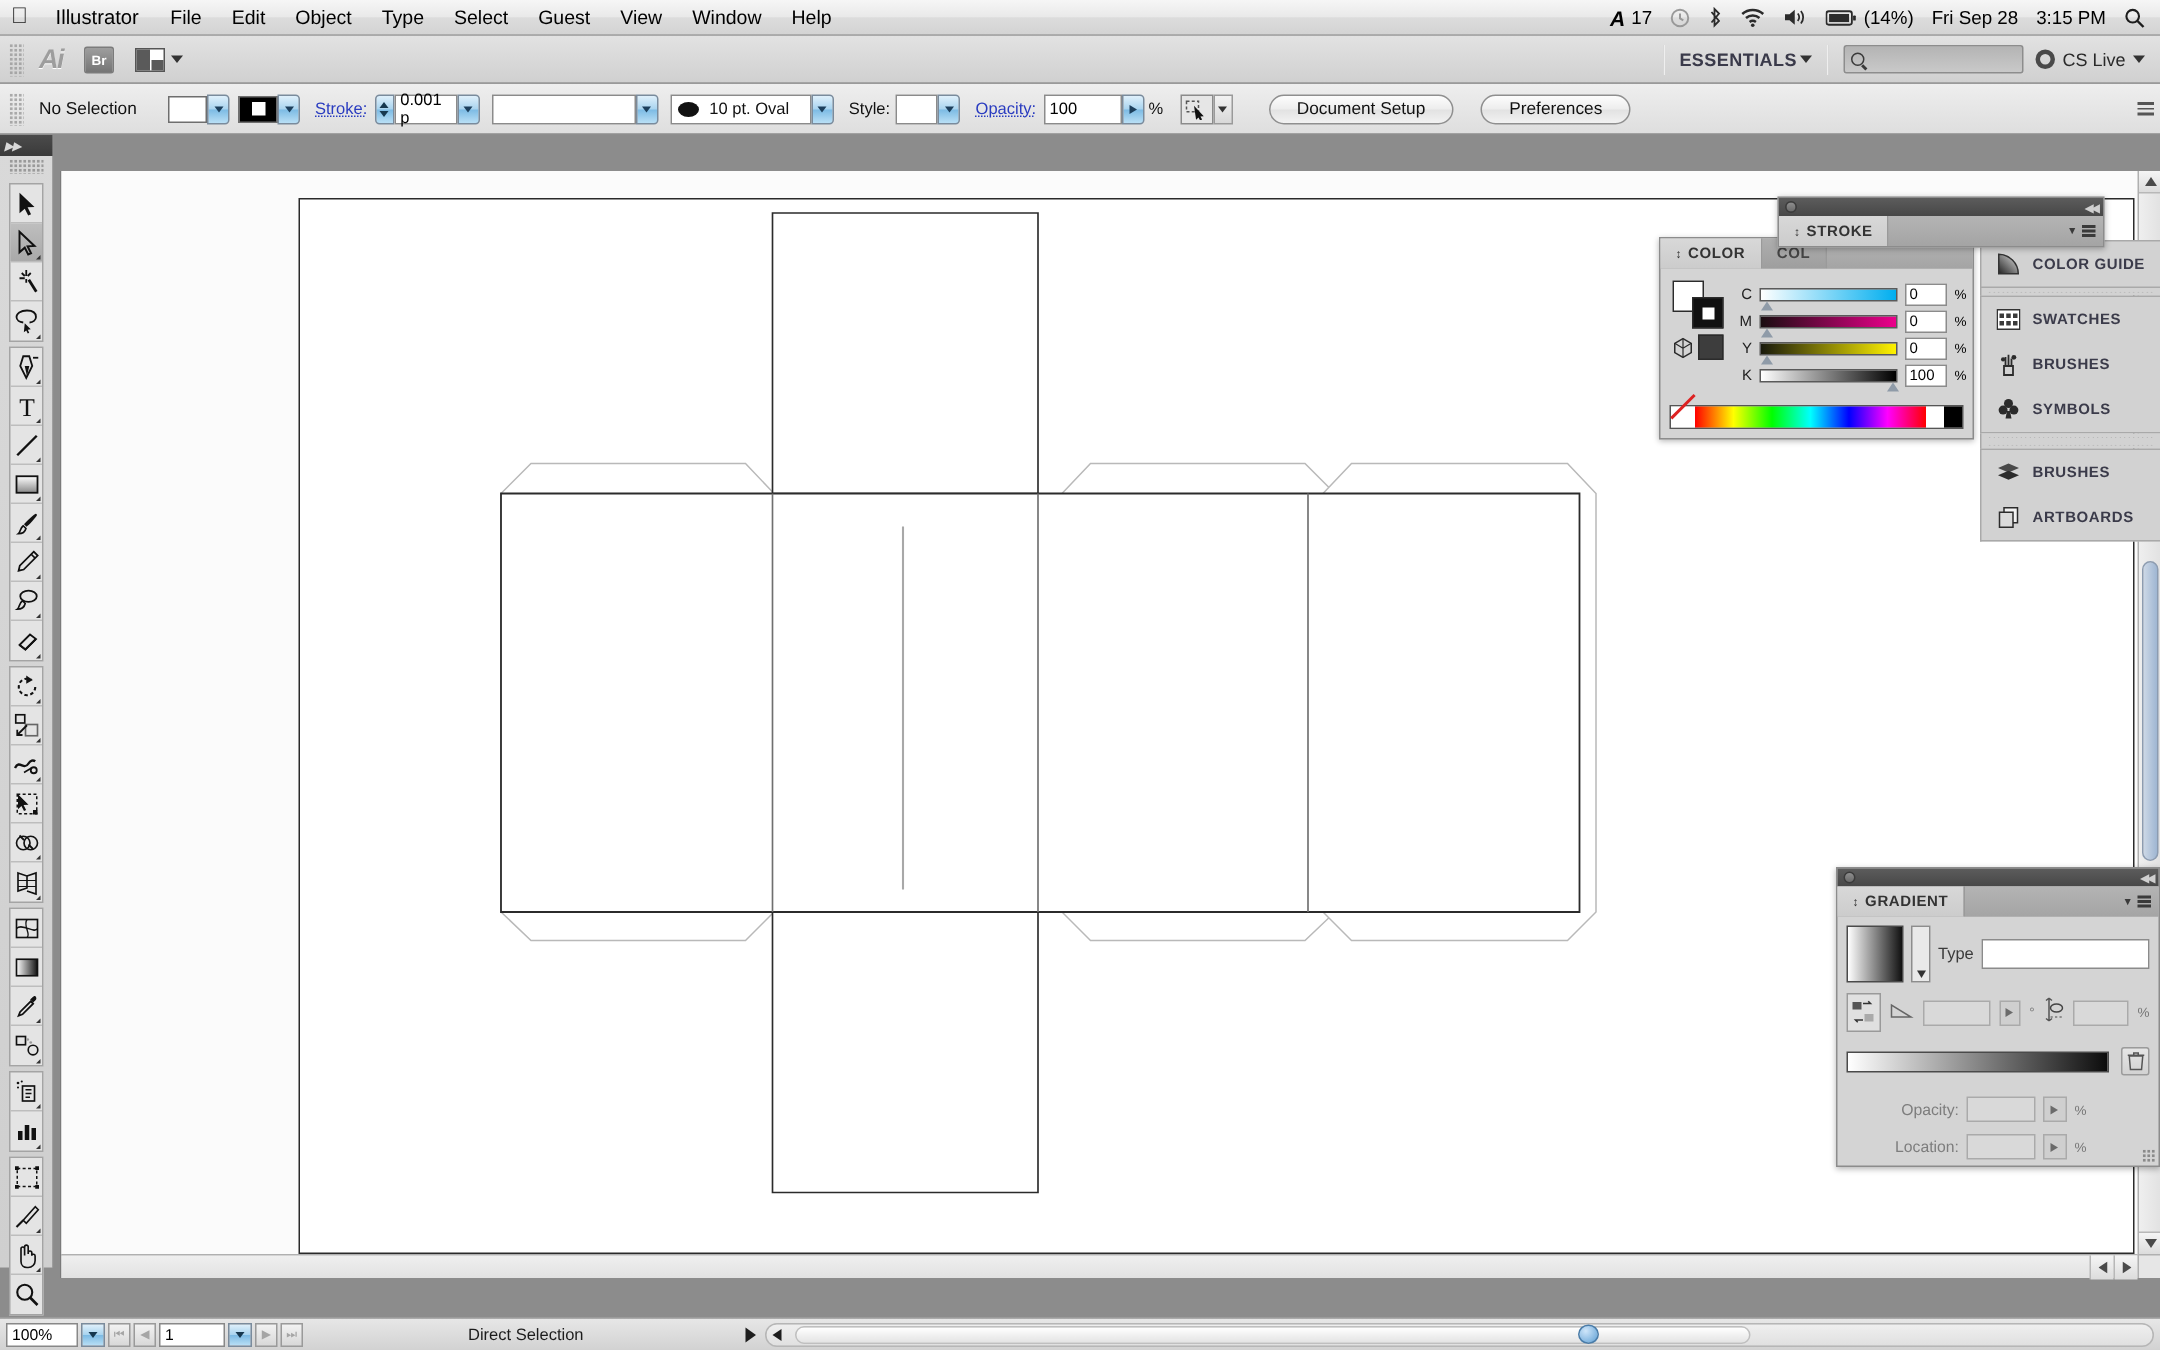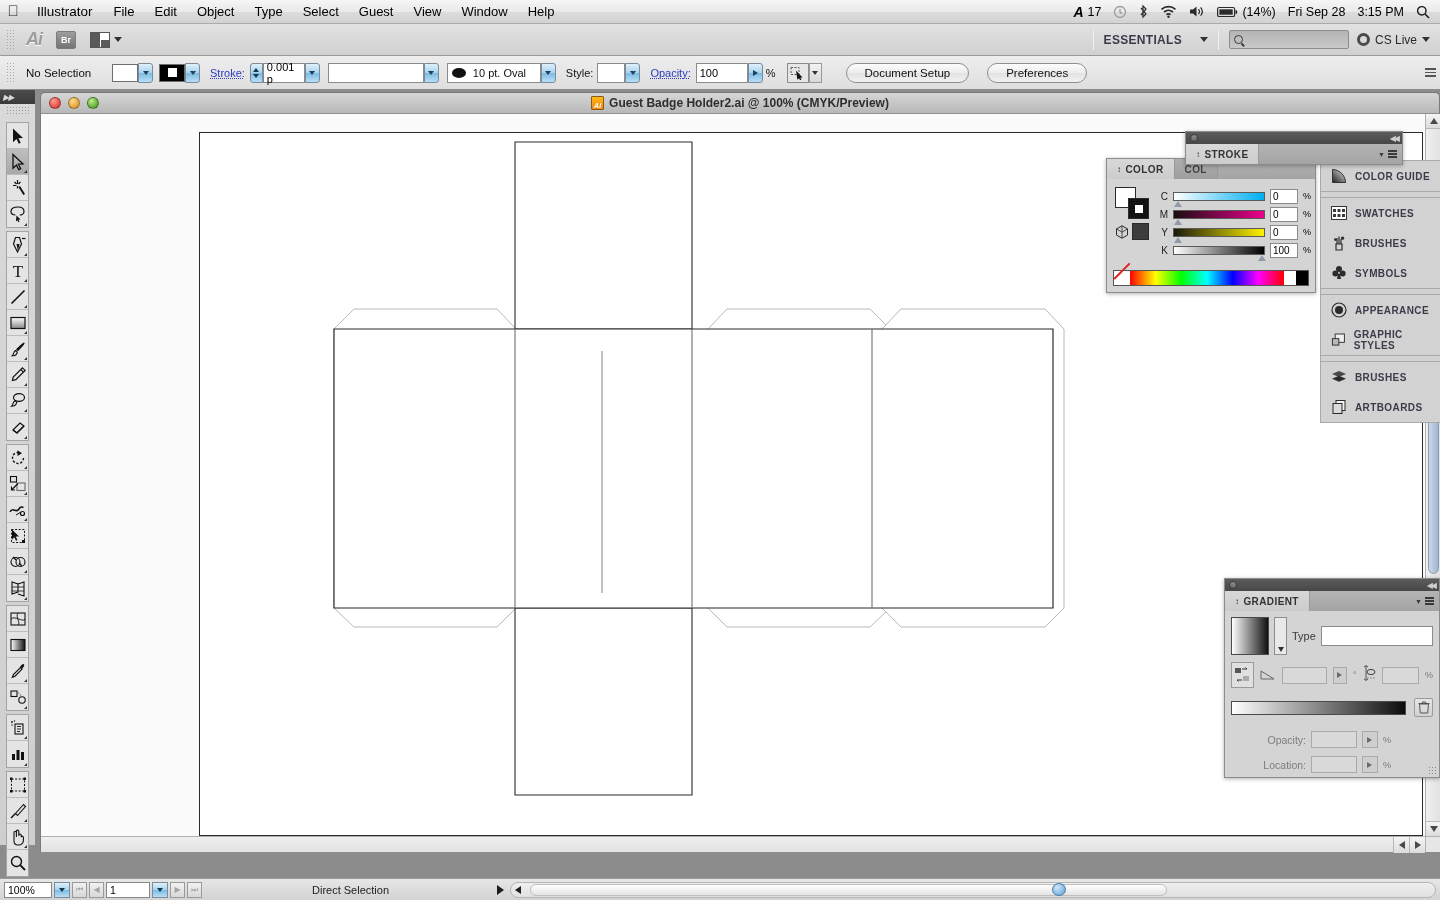--- a/index.html
+++ b/index.html
@@ -53,21 +53,21 @@
   .arrange-ico { width: 20px; height: 16px; border: 1px solid #555; background: #fff;
     display: flex; }
   .arrange-ico i { display: block; background: #5a5a5a; }
   .arrange-ico i.a { width: 9px; height: 100%; }
   .arrange-ico i.b { width: 9px; height: 50%; margin-left: 1px; align-self: flex-end; }
   .caret { width: 0; height: 0; border-left: 4px solid transparent;
     border-right: 4px solid transparent; border-top: 5px solid #333; }
   .appbar .spacer { flex: 1; }
   .vsep { width: 1px; height: 20px; background: #a8a8a8; border-right: 1px solid #efefef; margin: 0 10px; }
   .essentials { font-size: 12px; font-weight: bold; color: #3a3a4a; display: flex;
-    align-items: center; gap: 18px; letter-spacing: .3px; }
+    align-items: center; gap: 2px; letter-spacing: .3px; }
   .searchbox {
     width: 120px; height: 19px; border: 1px solid #8d8d8d; border-radius: 2px;
     background: linear-gradient(to bottom, #b4b4b4, #c9c9c9);
     display: flex; align-items: center; padding: 0 4px; margin-right: 8px;
   }
   .cslive { display: flex; align-items: center; gap: 5px; font-size: 12px;
     color: #2a2a2a; margin-right: 10px; }
   .cs-ring { width: 13px; height: 13px; border-radius: 50%;
     border: 3px solid #4a4a4a; }
   .mag { width: 9px; height: 9px; border: 1.5px solid #3a3a3a; border-radius: 50%;
@@ -739,31 +739,20 @@
               <path d="M9 1l2.5 1.5L9 4z" fill="#333"></path>
               <path d="M5 12.5L2.5 11 5 9.5z" fill="#333"></path>
             </svg>
         </div>
       </div>
 
     </div>
   </div>
 
   <div class="docwin">
-    <div class="doctitle">
-      <div class="tlights">
-        <div class="tl r"></div>
-        <div class="tl y"></div>
-        <div class="tl g"></div>
-      </div>
-      <div class="tt">
-        <span class="ai-doc-ico">Ai</span>
-        <span>Guest Badge Holder2.ai @ 100% (CMYK/Preview)</span>
-      </div>
-    </div>
 
     <div class="canvaswrap">
       <div class="canvasbg">
         <div class="artboard">
 
           <svg class="die" width="1224" height="704" viewBox="0 0 1224 704">
 
             <g fill="#ffffff" stroke="#b9b9b9" stroke-width="1">
 
               <path d="M134 196 L154 176 L297 176 L316 196 L316 475 L297 494 L154 494 L134 475 Z"></path>
@@ -871,36 +860,20 @@
             <circle cx="11.6" cy="8.4" r="3" fill="#2b2b2b"></circle>
             <path d="M7 9h2l1 5H6z" fill="#2b2b2b"></path>
           </svg>
         <span>SYMBOLS</span>
       </div>
     </div>
     <div class="dock-sep">
         <i></i>
       </div>
 
-    <div class="dock-grp">
-      <div class="dockitem">
-        <svg width="16" height="16" viewBox="0 0 16 16">
-            <circle cx="8" cy="8" r="7" fill="none" stroke="#2b2b2b" stroke-width="1.2"></circle>
-            <circle cx="8" cy="8" r="4" fill="#2b2b2b"></circle>
-          </svg>
-        <span>APPEARANCE</span>
-      </div>
-      <div class="dockitem">
-        <svg width="16" height="16" viewBox="0 0 16 16">
-            <rect x="4.5" y="1.5" width="10" height="9" fill="#efefef" stroke="#2b2b2b"></rect>
-            <rect x="1.5" y="6.5" width="7" height="7" fill="#b9b9b9" stroke="#2b2b2b"></rect>
-          </svg>
-        <span>GRAPHIC STYLES</span>
-      </div>
-    </div>
     <div class="dock-sep">
         <i></i>
       </div>
 
     <div class="dock-grp">
       <div class="dockitem">
         <svg width="16" height="14" viewBox="0 0 16 14">
             <path d="M8 1l7 3-7 3-7-3z" fill="#4a4a4a"></path>
             <path d="M8 5.8l7 3-7 3-7-3z" fill="#2b2b2b"></path>
           </svg>

